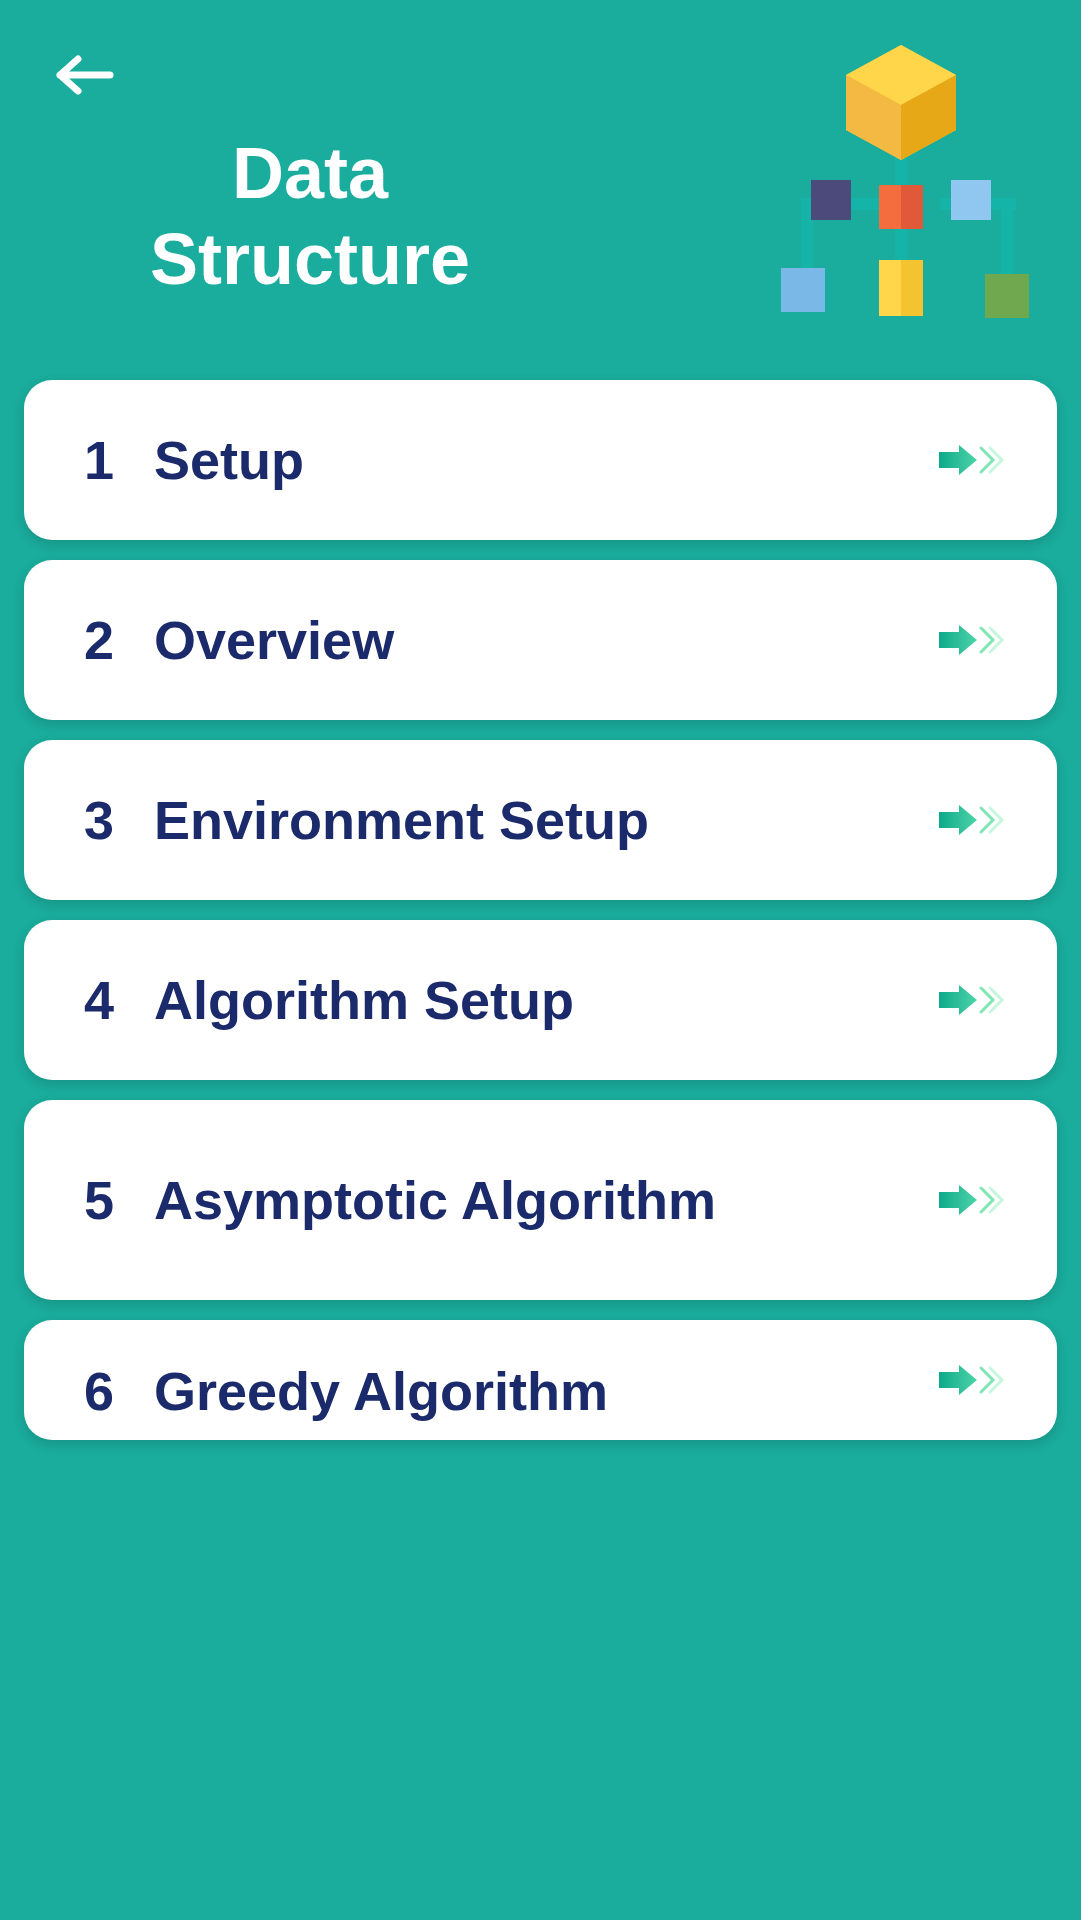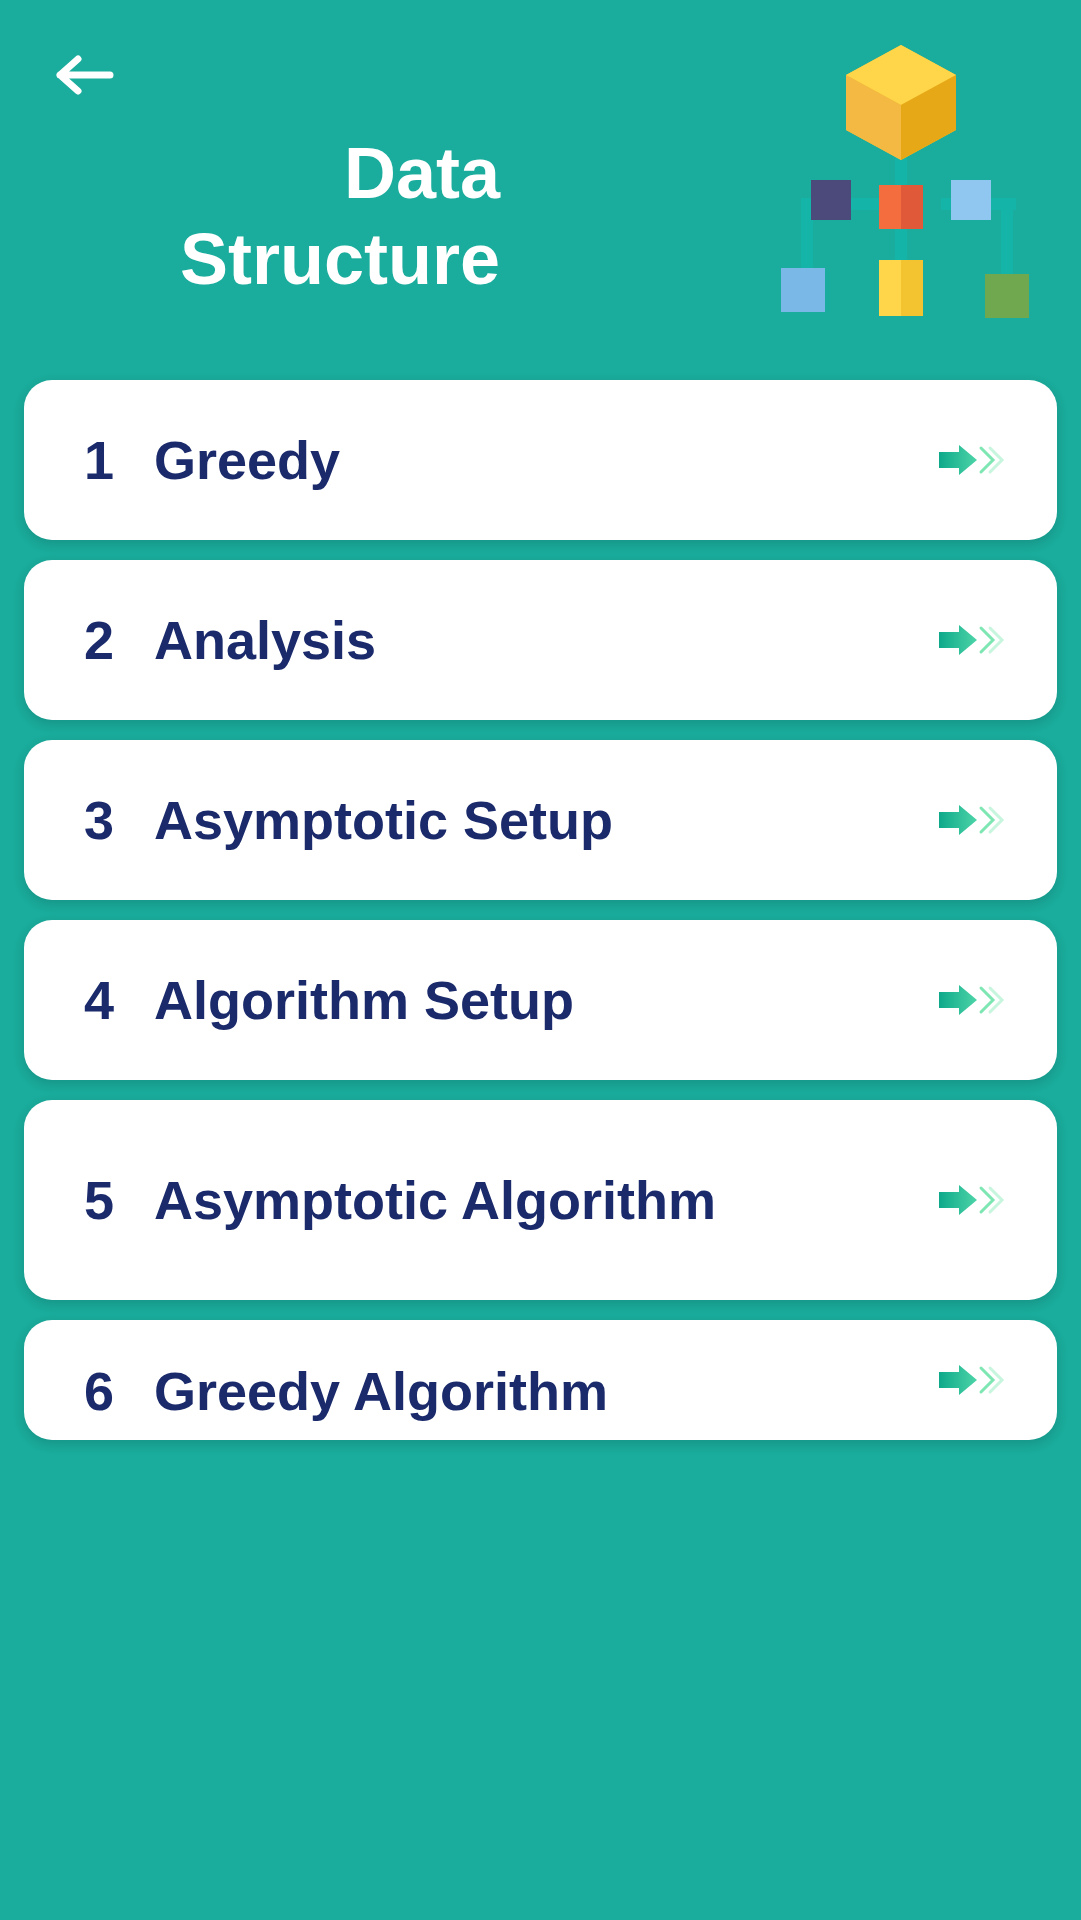--- a/index.html
+++ b/index.html
@@ -26,21 +26,21 @@
       width: 80px;
       height: 50px;
       cursor: pointer;
       display: flex;
       align-items: center;
     }
     .title {
       color: #ffffff;
       font-size: 72px;
       font-weight: 700;
-      text-align: right;
+      text-align: center;
       line-height: 1.2;
       margin-top: 70px;
       margin-left: 80px;
       width: 380px;
     }
     .header-illustration {
       position: absolute;
       right: 30px;
       top: 30px;
       width: 300px;
@@ -135,55 +135,55 @@
       <rect x="128" y="230" width="22" height="56" fill="#ffd54a"></rect>
 
       <rect x="234" y="244" width="44" height="44" fill="#6fa84e"></rect>
     </svg>
   </div>
 </div>
 
 <div class="list">
     <div class="card">
       <div class="card-number">1</div>
-      <div class="card-title">Greedy</div>
+      <div class="card-title">Setup</div>
       <div class="card-arrow">
         <svg style="" width="70" height="40" viewBox="0 0 70 40">
   <defs>
     <linearGradient id="arr-grad-0" x1="0%" y1="0%" x2="100%" y2="0%">
       <stop offset="0%" stop-color="#0ea98a"></stop>
       <stop offset="100%" stop-color="#4dd4a8"></stop>
     </linearGradient>
   </defs>
   <path d="M 2 12 L 22 12 L 22 5 L 40 20 L 22 35 L 22 28 L 2 28 Z" fill="url(#arr-grad-0)"></path>
   <path d="M 44 8 L 56 20 L 44 32" stroke="#7ee6b3" stroke-width="3" fill="none" stroke-linecap="round"></path>
   <path d="M 53 8 L 65 20 L 53 32" stroke="#c7f5dd" stroke-width="3" fill="none" stroke-linecap="round"></path>
 </svg>
       </div>
     </div>
     <div class="card">
       <div class="card-number">2</div>
-      <div class="card-title">Analysis</div>
+      <div class="card-title">Overview</div>
       <div class="card-arrow">
         <svg style="" width="70" height="40" viewBox="0 0 70 40">
   <defs>
     <linearGradient id="arr-grad-1" x1="0%" y1="0%" x2="100%" y2="0%">
       <stop offset="0%" stop-color="#0ea98a"></stop>
       <stop offset="100%" stop-color="#4dd4a8"></stop>
     </linearGradient>
   </defs>
   <path d="M 2 12 L 22 12 L 22 5 L 40 20 L 22 35 L 22 28 L 2 28 Z" fill="url(#arr-grad-1)"></path>
   <path d="M 44 8 L 56 20 L 44 32" stroke="#7ee6b3" stroke-width="3" fill="none" stroke-linecap="round"></path>
   <path d="M 53 8 L 65 20 L 53 32" stroke="#c7f5dd" stroke-width="3" fill="none" stroke-linecap="round"></path>
 </svg>
       </div>
     </div>
     <div class="card">
       <div class="card-number">3</div>
-      <div class="card-title">Asymptotic Setup</div>
+      <div class="card-title">Environment Setup</div>
       <div class="card-arrow">
         <svg style="" width="70" height="40" viewBox="0 0 70 40">
   <defs>
     <linearGradient id="arr-grad-2" x1="0%" y1="0%" x2="100%" y2="0%">
       <stop offset="0%" stop-color="#0ea98a"></stop>
       <stop offset="100%" stop-color="#4dd4a8"></stop>
     </linearGradient>
   </defs>
   <path d="M 2 12 L 22 12 L 22 5 L 40 20 L 22 35 L 22 28 L 2 28 Z" fill="url(#arr-grad-2)"></path>
   <path d="M 44 8 L 56 20 L 44 32" stroke="#7ee6b3" stroke-width="3" fill="none" stroke-linecap="round"></path>

